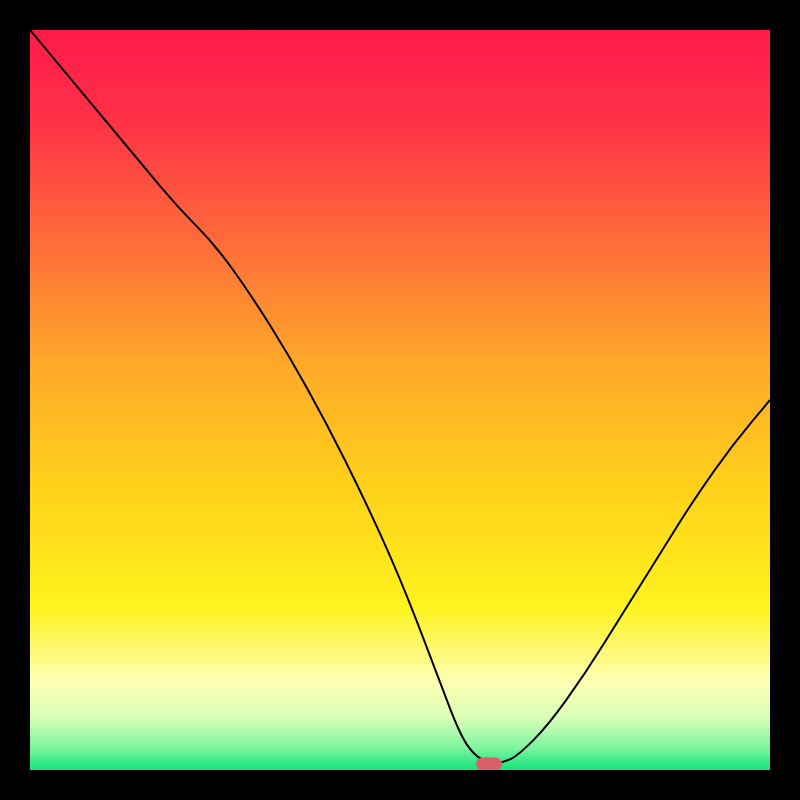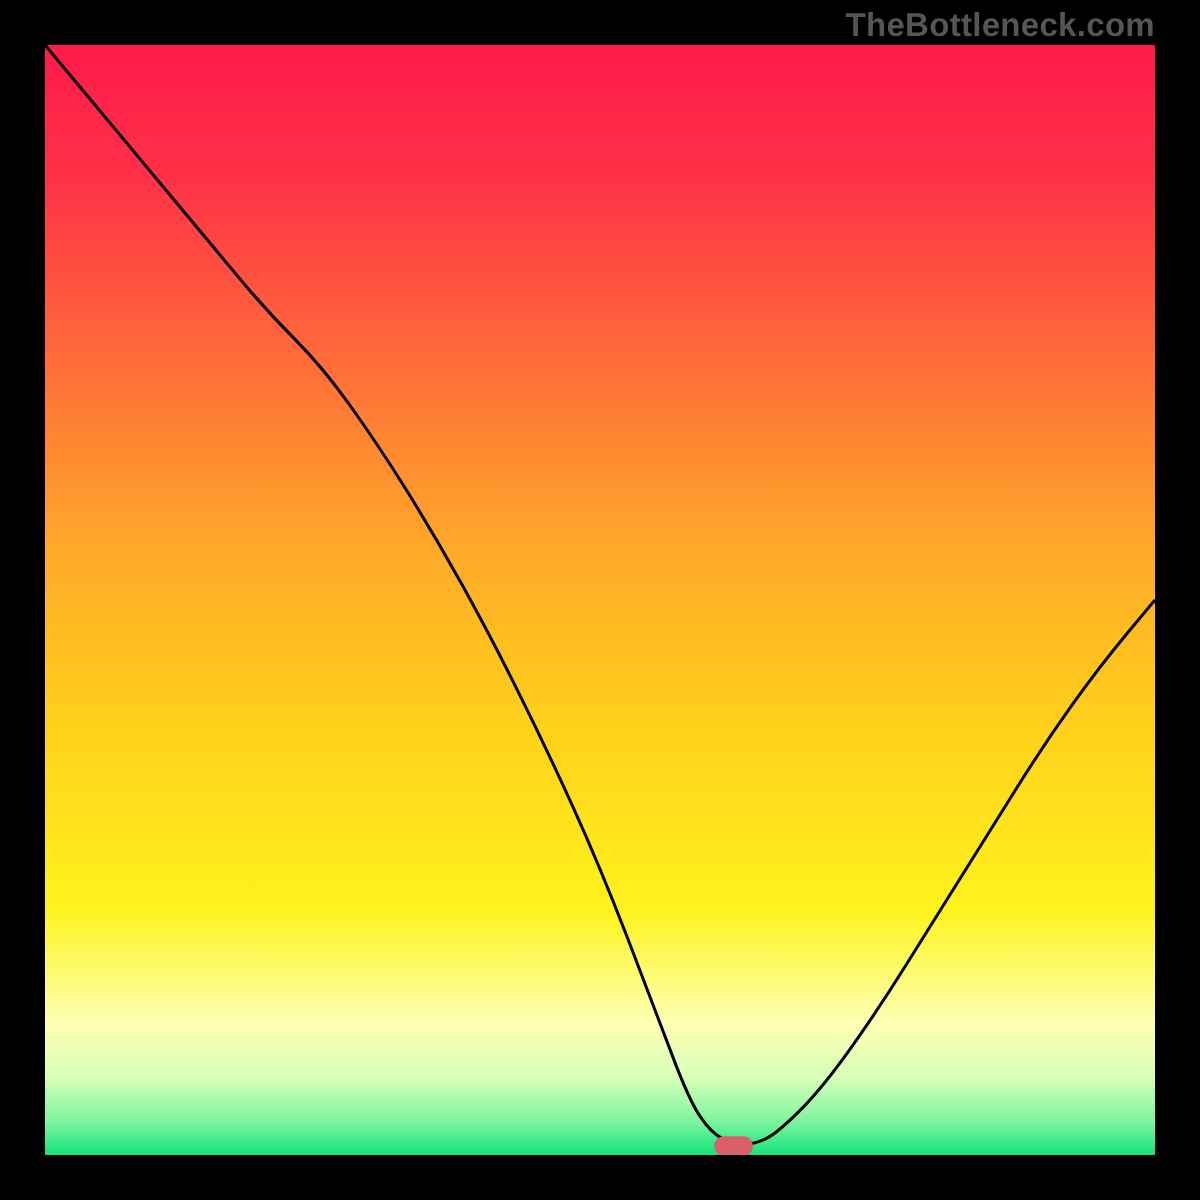--- a/index.html
+++ b/index.html
@@ -54,21 +54,20 @@
     height: 13px;
     border-radius: 7px;
     transform: translate(-50%, -50%);
   }
 </style>
 </head>
 <body>
 
 <div class="frame">
 
-  <div class="watermark">TheBottleneck.com</div>
 
   <div class="plot-area">
 
     <svg class="gradient" viewBox="0 0 100 100" preserveAspectRatio="none">
       <defs>
         <linearGradient id="bg-grad" x1="0" y1="0" x2="0" y2="1">
             <stop offset="0%" stop-color="#ff1a4a"></stop>
             <stop offset="12%" stop-color="#ff3147"></stop>
             <stop offset="28.000000000000004%" stop-color="#ff6a3a"></stop>
             <stop offset="45%" stop-color="#ffa829"></stop>

